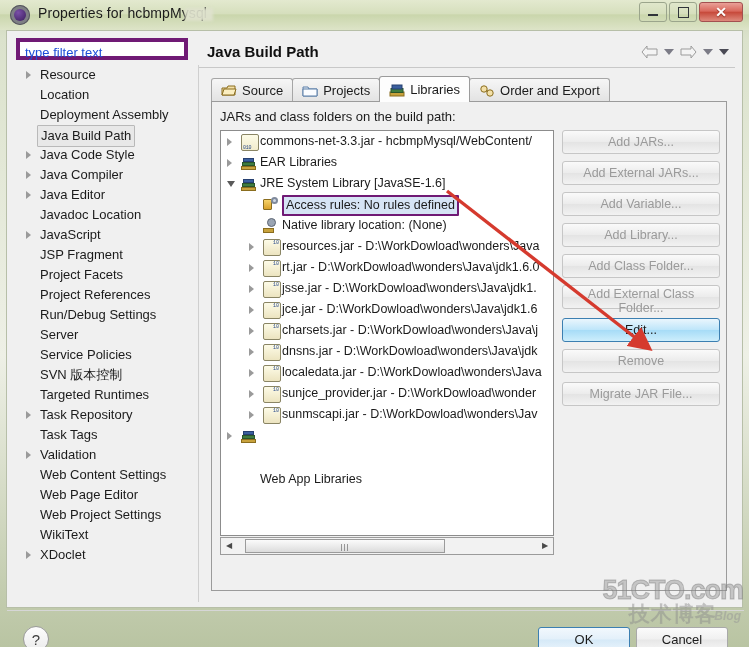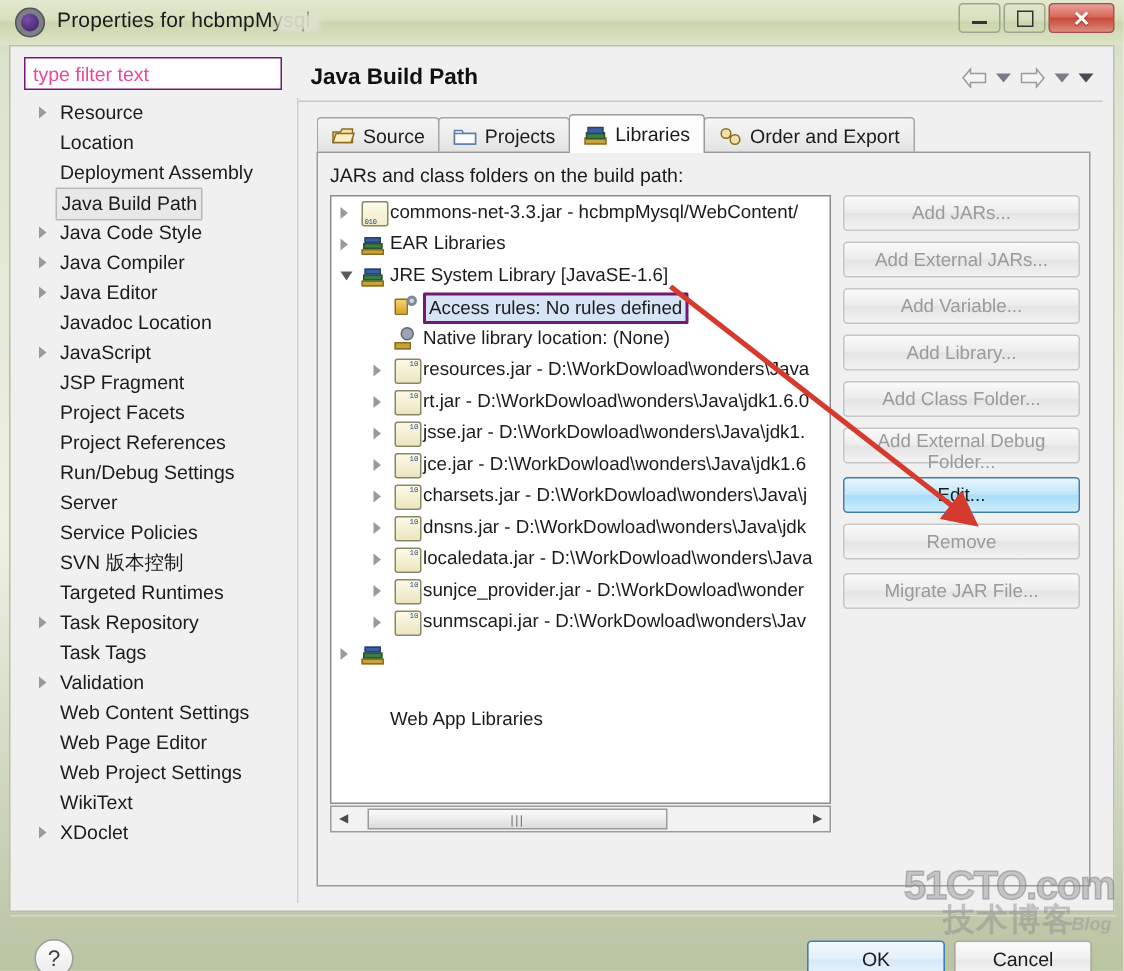--- a/index.html
+++ b/index.html
@@ -77,24 +77,24 @@
     background: #f0f0f0;
     border: 1px solid #b7bfa8;
     box-sizing: border-box;
   }
 
   
   .filter-box {
     position: absolute; left: 9px; top: 7px;
     width: 172px; height: 22px;
     background: #fff;
-    border: 1px solid #701a75;
+    border: 4px solid #701a75;
     box-sizing: border-box;
     font-size: 13px;
-    color: #ec4899;
+    color: #1d4ed8;
     padding: 2px 5px;
     line-height: 18px;
   }
   .nav-tree {
     position: absolute; left: 9px; top: 34px;
     width: 182px; height: 537px;
     background: #f0f0f0;
     border-right: 1px solid #cfcfcf;
     overflow: hidden;
   }
@@ -570,21 +570,21 @@
           </div>
           <div class="hs-arrow">▶</div>
         </div>
 
         <div class="btncol" id="btncol">
             <button class="pbtn">Add JARs...</button>
             <button class="pbtn">Add External JARs...</button>
             <button class="pbtn">Add Variable...</button>
             <button class="pbtn">Add Library...</button>
             <button class="pbtn">Add Class Folder...</button>
-            <button class="pbtn">Add External Debug Folder...</button>
+            <button class="pbtn">Add External Class Folder...</button>
             <button class="pbtn enabled gap">Edit...</button>
             <button class="pbtn">Remove</button>
             <button class="pbtn gap">Migrate JAR File...</button>
           </div>
       </div>
     </div>
 
     <div class="bottom-sep"></div>
     <div class="help-btn">
       <span>?</span>

